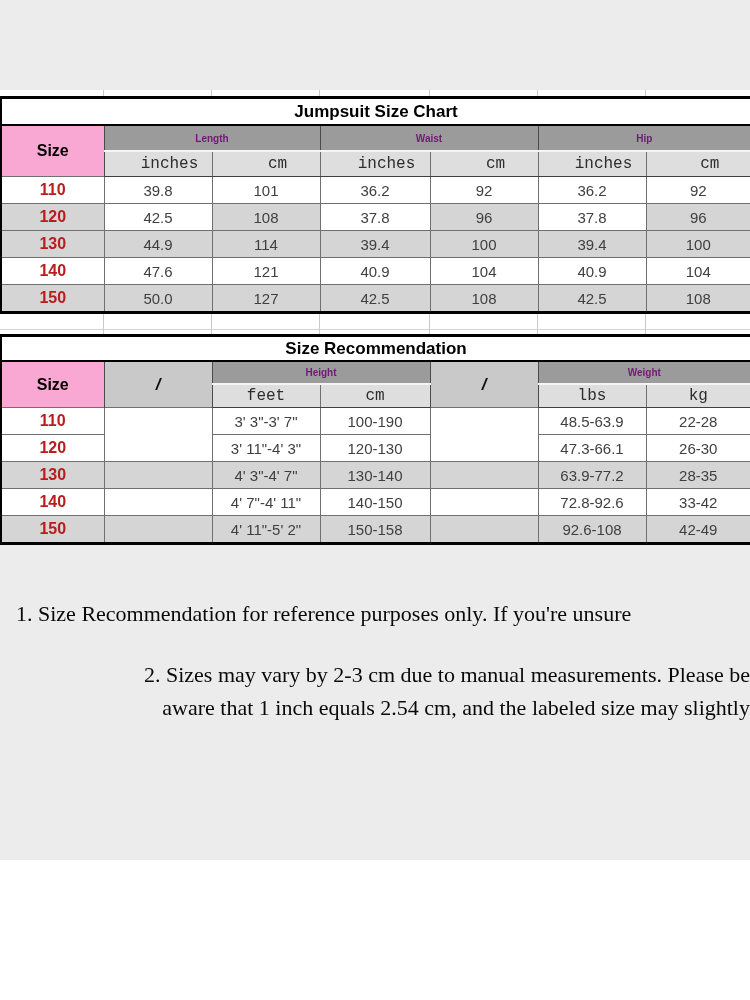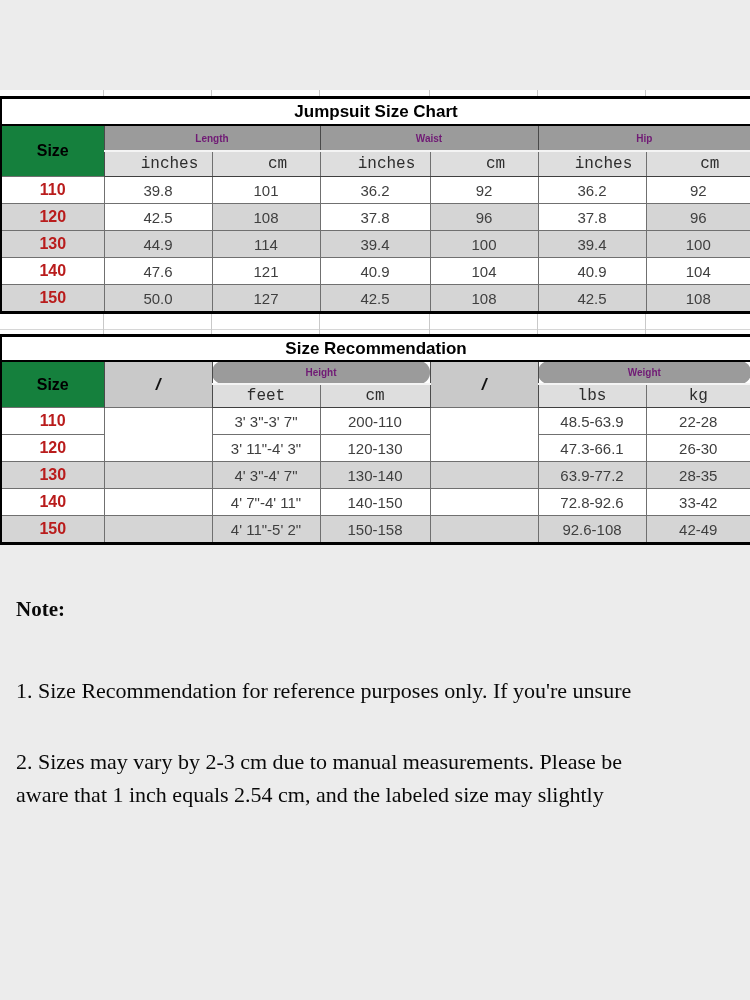--- a/index.html
+++ b/index.html
@@ -1,17 +1,17 @@
 <!DOCTYPE html>
 <html><head>
 <meta charset="utf-8">
 <style>
   html,body { margin:0; padding:0; }
   .page {
-    position:relative; width:750px; height:1000px;
+    position:relative; width:750px; height:860px;
     background:#ececec; overflow:hidden;
     font-family:"Liberation Sans", sans-serif;
   }
   .top-spacer { height:90px; }
   .gridstrip {
     width:750px; background-color:#ffffff;
     background-image:
       linear-gradient(#c9c9c9,#c9c9c9),
       linear-gradient(#c9c9c9,#c9c9c9),
       linear-gradient(#c9c9c9,#c9c9c9),
@@ -47,32 +47,32 @@
 
   tr.title-row td {
     background:#ffffff; color:#000;
     font-size:17px; font-weight:bold;
     border-bottom:2px solid #000;
   }
   #t1 tr.title-row td { height:25px; }
   #t2 tr.title-row td { height:23px; }
 
   td.corner {
-    background:#15803d; color:#000;
+    background:#f9a8d4; color:#000;
     font-size:16px; font-weight:bold;
     border-right:1px solid #4a4a4a;
   }
   td.ghead {
     background:#9b9b9b; color:#701a75;
     font-size:10px; font-weight:bold;
     border-left:1px solid #4a4a4a;
     border-bottom:2px solid #f4f4f4;
   }
   #t1 td.ghead { height:24px; }
-  #t2 td.ghead { height:21px;border-radius:11px; }
+  #t2 td.ghead { height:21px; }
 
   td.slash-head {
     background:#c9c9c9; color:#111;
     font-size:17px; font-weight:bold; font-style:italic;
     border-left:1px solid #4a4a4a; border-right:1px solid #4a4a4a;
   }
 
   td.sub {
     background:#dedede; color:#2d2d2d;
     font-family:"Liberation Mono", monospace; font-size:16px;
@@ -95,21 +95,21 @@
   }
   tr.shaded td { background:#d5d5d5; }
   tr.data td.cell-white { background:#ffffff; }
 
   #t2 tr.r0 td.slashcol { border-bottom:none; }
   #t2 tr.r1 td.slashcol { border-top:none; }
 
   .note-block { padding-left:16px; font-family:"Liberation Serif", serif; color:#090909; }
   .note-heading { margin-top:52px; font-size:21px; font-weight:bold; }
   .note-para { margin-top:52px; font-size:22px; line-height:33px; }
-  .note-para.second { margin-top:38px; }
+  .note-para.second { margin-top:28px;text-align:right; }
   .note-line { white-space:nowrap; }
 </style>
 </head>
 <body>
 
 <div class="page">
 
   <div class="top-spacer"></div>
   <div class="gridstrip top"></div>
 
@@ -215,21 +215,21 @@
     <tr>
       <td class="sub">feet</td>
       <td class="sub">cm</td>
       <td class="sub">lbs</td>
       <td class="sub">kg</td>
     </tr>
     <tr class="data r0">
       <td class="size-cell">110</td>
       <td class="slashcol"></td>
       <td>3' 3"-3' 7"</td>
-      <td>200-110</td>
+      <td>100-190</td>
       <td class="slashcol"></td>
       <td>48.5-63.9</td>
       <td>22-28</td>
     </tr>
     <tr class="data r1">
       <td class="size-cell">120</td>
       <td class="slashcol"></td>
       <td>3' 11"-4' 3"</td>
       <td>120-130</td>
       <td class="slashcol"></td>
@@ -260,21 +260,20 @@
       <td>4' 11"-5' 2"</td>
       <td>150-158</td>
       <td class="slashcol"></td>
       <td>92.6-108</td>
       <td>42-49</td>
     </tr>
   </tbody>
     </table>
 
   <div class="note-block">
-    <div class="note-heading">Note:</div>
     <div class="note-para">
       <div class="note-line">1. Size Recommendation for reference purposes only. If you're unsure</div>
     </div>
     <div class="note-para second">
       <div class="note-line">2. Sizes may vary by 2-3 cm due to manual measurements. Please be</div>
       <div class="note-line">aware that 1 inch equals 2.54 cm, and the labeled size may slightly</div>
     </div>
   </div>
 
 </div>

